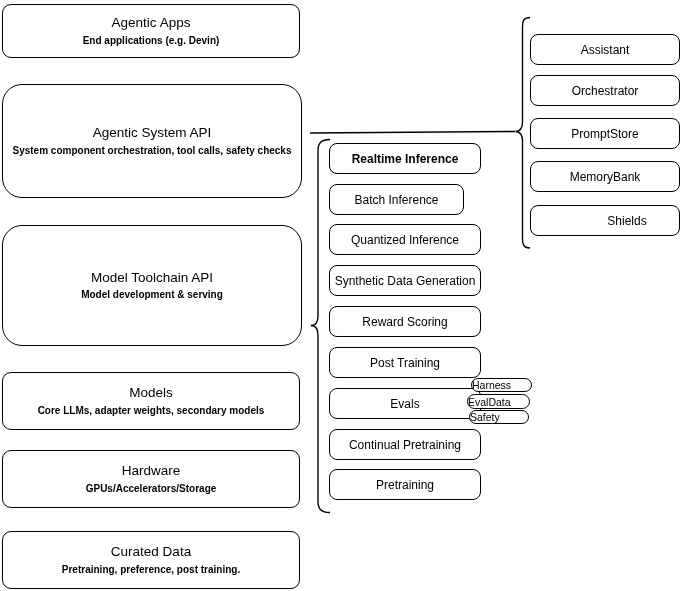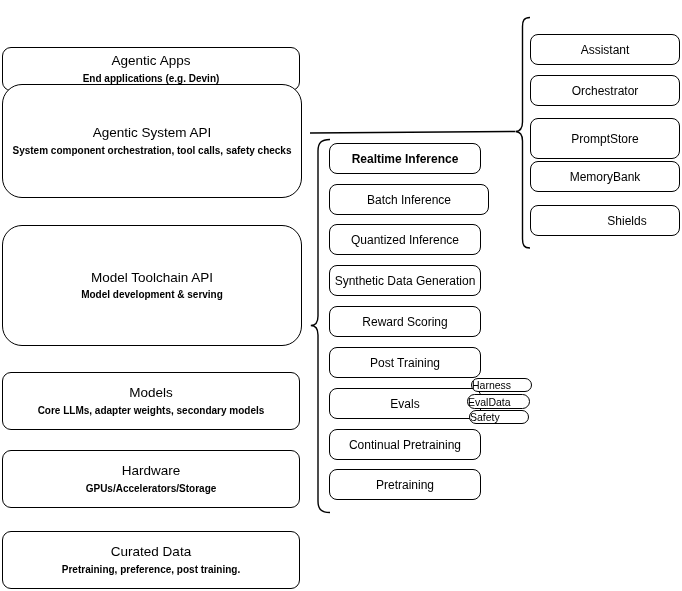--- a/index.html
+++ b/index.html
@@ -65,21 +65,21 @@
 <body>
 
 <div class="canvas">
 
   <svg class="links" viewBox="0 0 682 591" xmlns="http://www.w3.org/2000/svg">
     <path d="M310,133 L515,131.5" fill="none" stroke="#000000" stroke-width="1.4"></path>
     <path d="M330,139.5 C321,139.5 318,143 318,151 L318,316 C318,322 316.2,325.5 310.8,325.5 C316.2,325.5 318,329 318,335 L318,501 C318,509 321,512.5 330,512.5" fill="none" stroke="#000000" stroke-width="1.4"></path>
     <path d="M530,17.5 C524,17.5 522.5,20.5 522.5,26.5 L522.5,122 C522.5,127.5 520.7,131.3 515.5,131.5 C520.7,131.7 522.5,135.5 522.5,141 L522.5,239 C522.5,245 524,248 530,248" fill="none" stroke="#000000" stroke-width="1.4"></path>
   </svg>
 
-  <div class="node" style="left:2px; top:4px; width:298px; height:44px; border-radius:9px;margin-top:43px;">
+  <div class="node" style="left:2px; top:4px; width:298px; height:54px; border-radius:9px;">
     <div class="title">Agentic Apps</div>
     <div class="subtitle">End applications (e.g. Devin)</div>
   </div>
 
   <div class="node" style="left:2px; top:84px; width:300px; height:114px; border-radius:20px;">
     <div class="title">Agentic System API</div>
     <div class="subtitle">System component orchestration, tool calls, safety checks</div>
   </div>
 
   <div class="node" style="left:2px; top:225px; width:300px; height:121px; border-radius:20px;">
@@ -98,21 +98,21 @@
   </div>
 
   <div class="node" style="left:2px; top:531px; width:298px; height:58px; border-radius:9px;">
     <div class="title">Curated Data</div>
     <div class="subtitle">Pretraining, preference, post training.</div>
   </div>
 
   <div class="node small" style="left:329px; top:143px; width:152px; height:31px;font-weight:bold;">
     <div class="label">Realtime Inference</div>
   </div>
-  <div class="node small" style="left:329px; top:184px; width:160px; height:31px;">
+  <div class="node small" style="left:329px; top:184px; width:135px; height:31px;">
     <div class="label">Batch Inference</div>
   </div>
   <div class="node small" style="left:329px; top:224px; width:152px; height:31px;">
     <div class="label">Quantized Inference</div>
   </div>
   <div class="node small" style="left:329px; top:265px; width:152px; height:31px;">
     <div class="label">Synthetic Data Generation</div>
   </div>
   <div class="node small" style="left:329px; top:306px; width:152px; height:31px;">
     <div class="label">Reward Scoring</div>
@@ -139,21 +139,21 @@
   <div class="pill" style="left:469px; top:410px; width:60px; height:14px;">
     <span>Safety</span>
   </div>
 
   <div class="node small" style="left:530px; top:34px; width:150px; height:31px;">
     <div class="label">Assistant</div>
   </div>
   <div class="node small" style="left:530px; top:75px; width:150px; height:31px;">
     <div class="label">Orchestrator</div>
   </div>
-  <div class="node small" style="left:530px; top:118px; width:150px; height:41px;">
+  <div class="node small" style="left:530px; top:118px; width:150px; height:31px;">
     <div class="label">PromptStore</div>
   </div>
   <div class="node small" style="left:530px; top:161px; width:150px; height:31px;">
     <div class="label">MemoryBank</div>
   </div>
   <div class="node small" style="left:530px; top:205px; width:150px; height:31px;padding-left:44px;">
     <div class="label">Shields</div>
   </div>
 
 </div>

